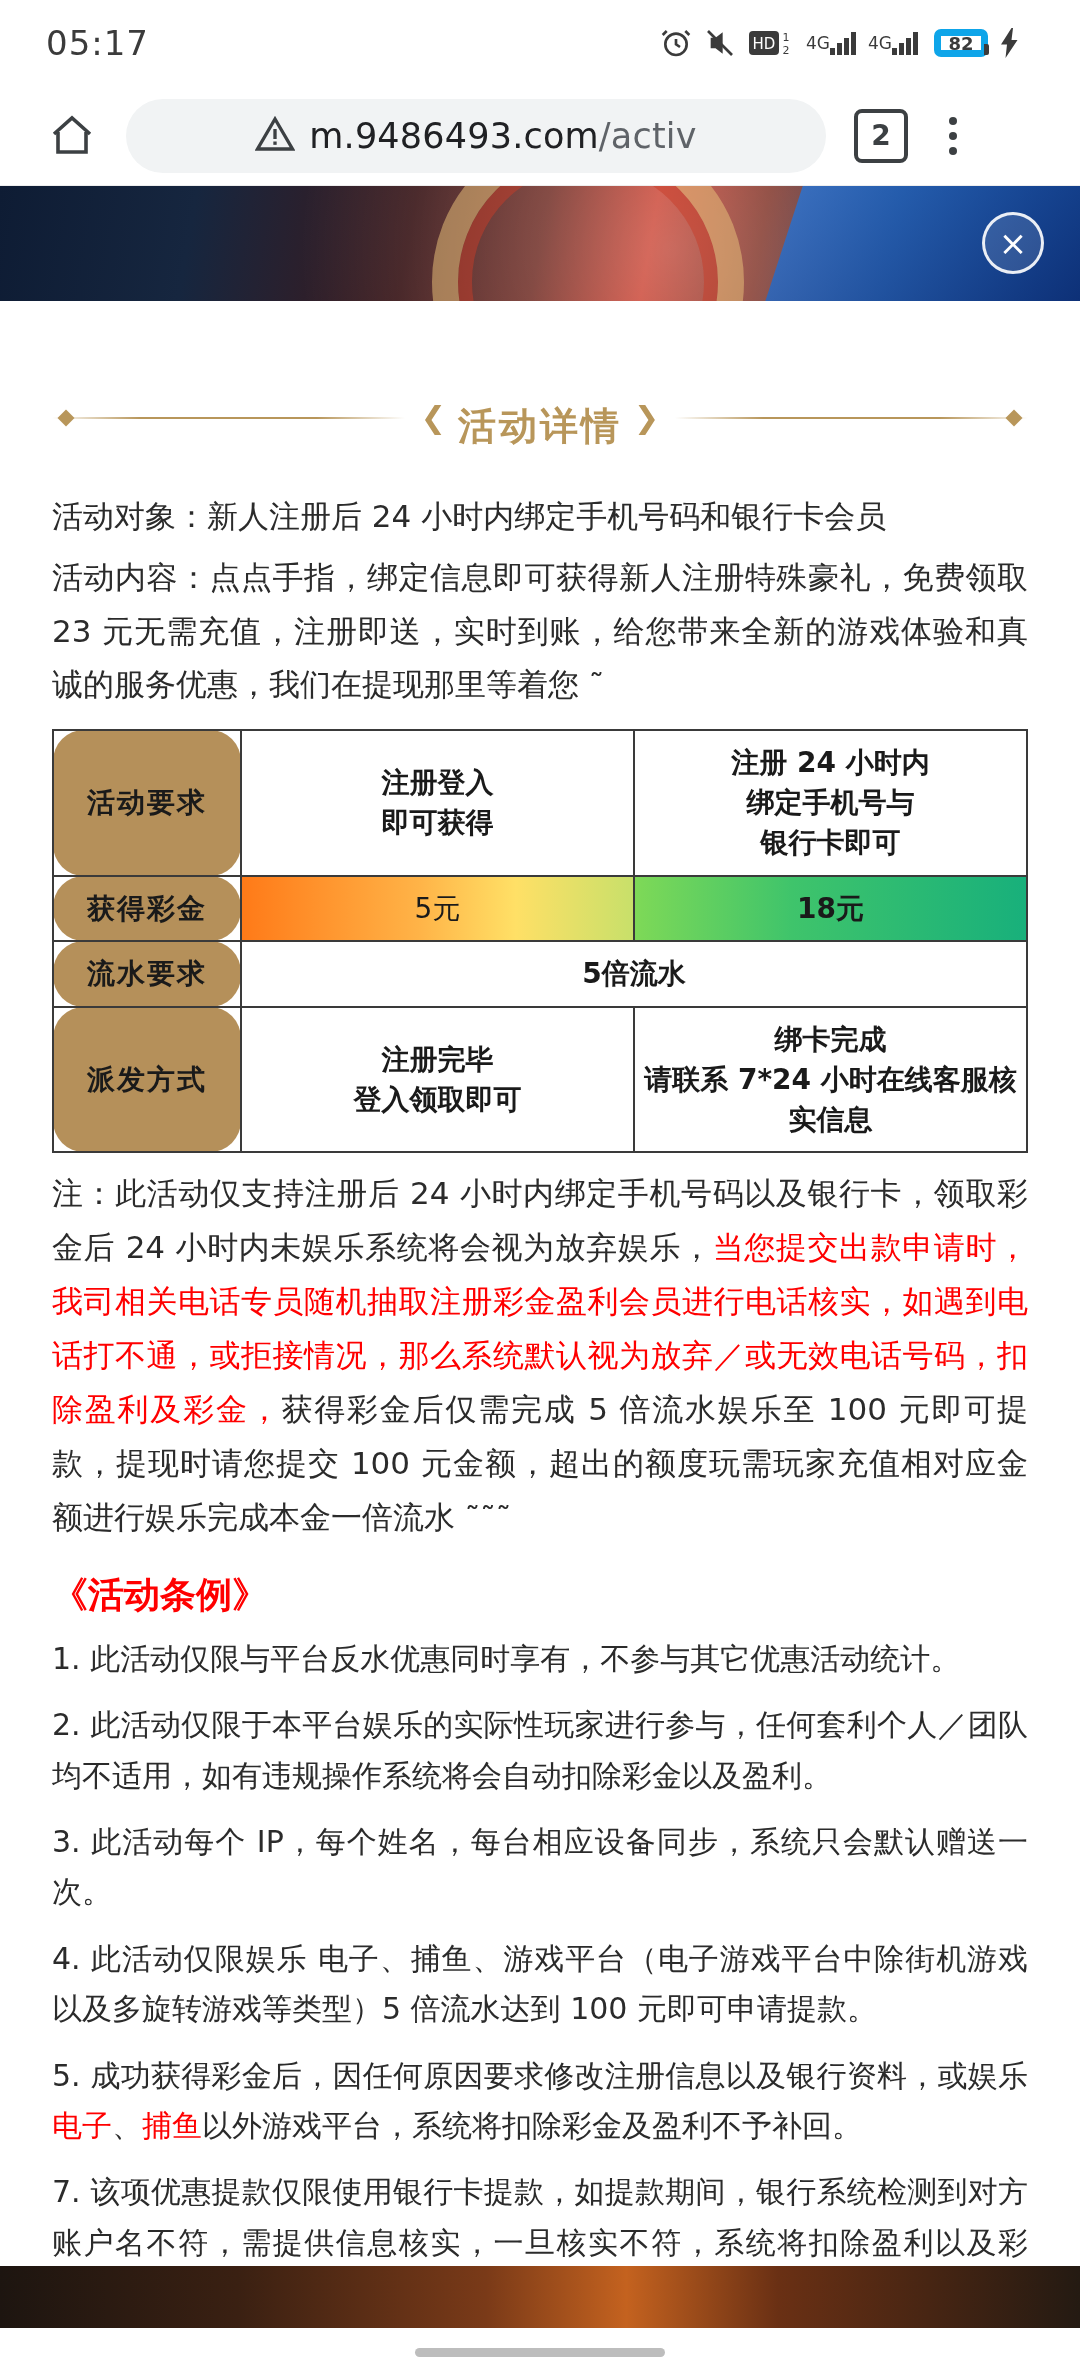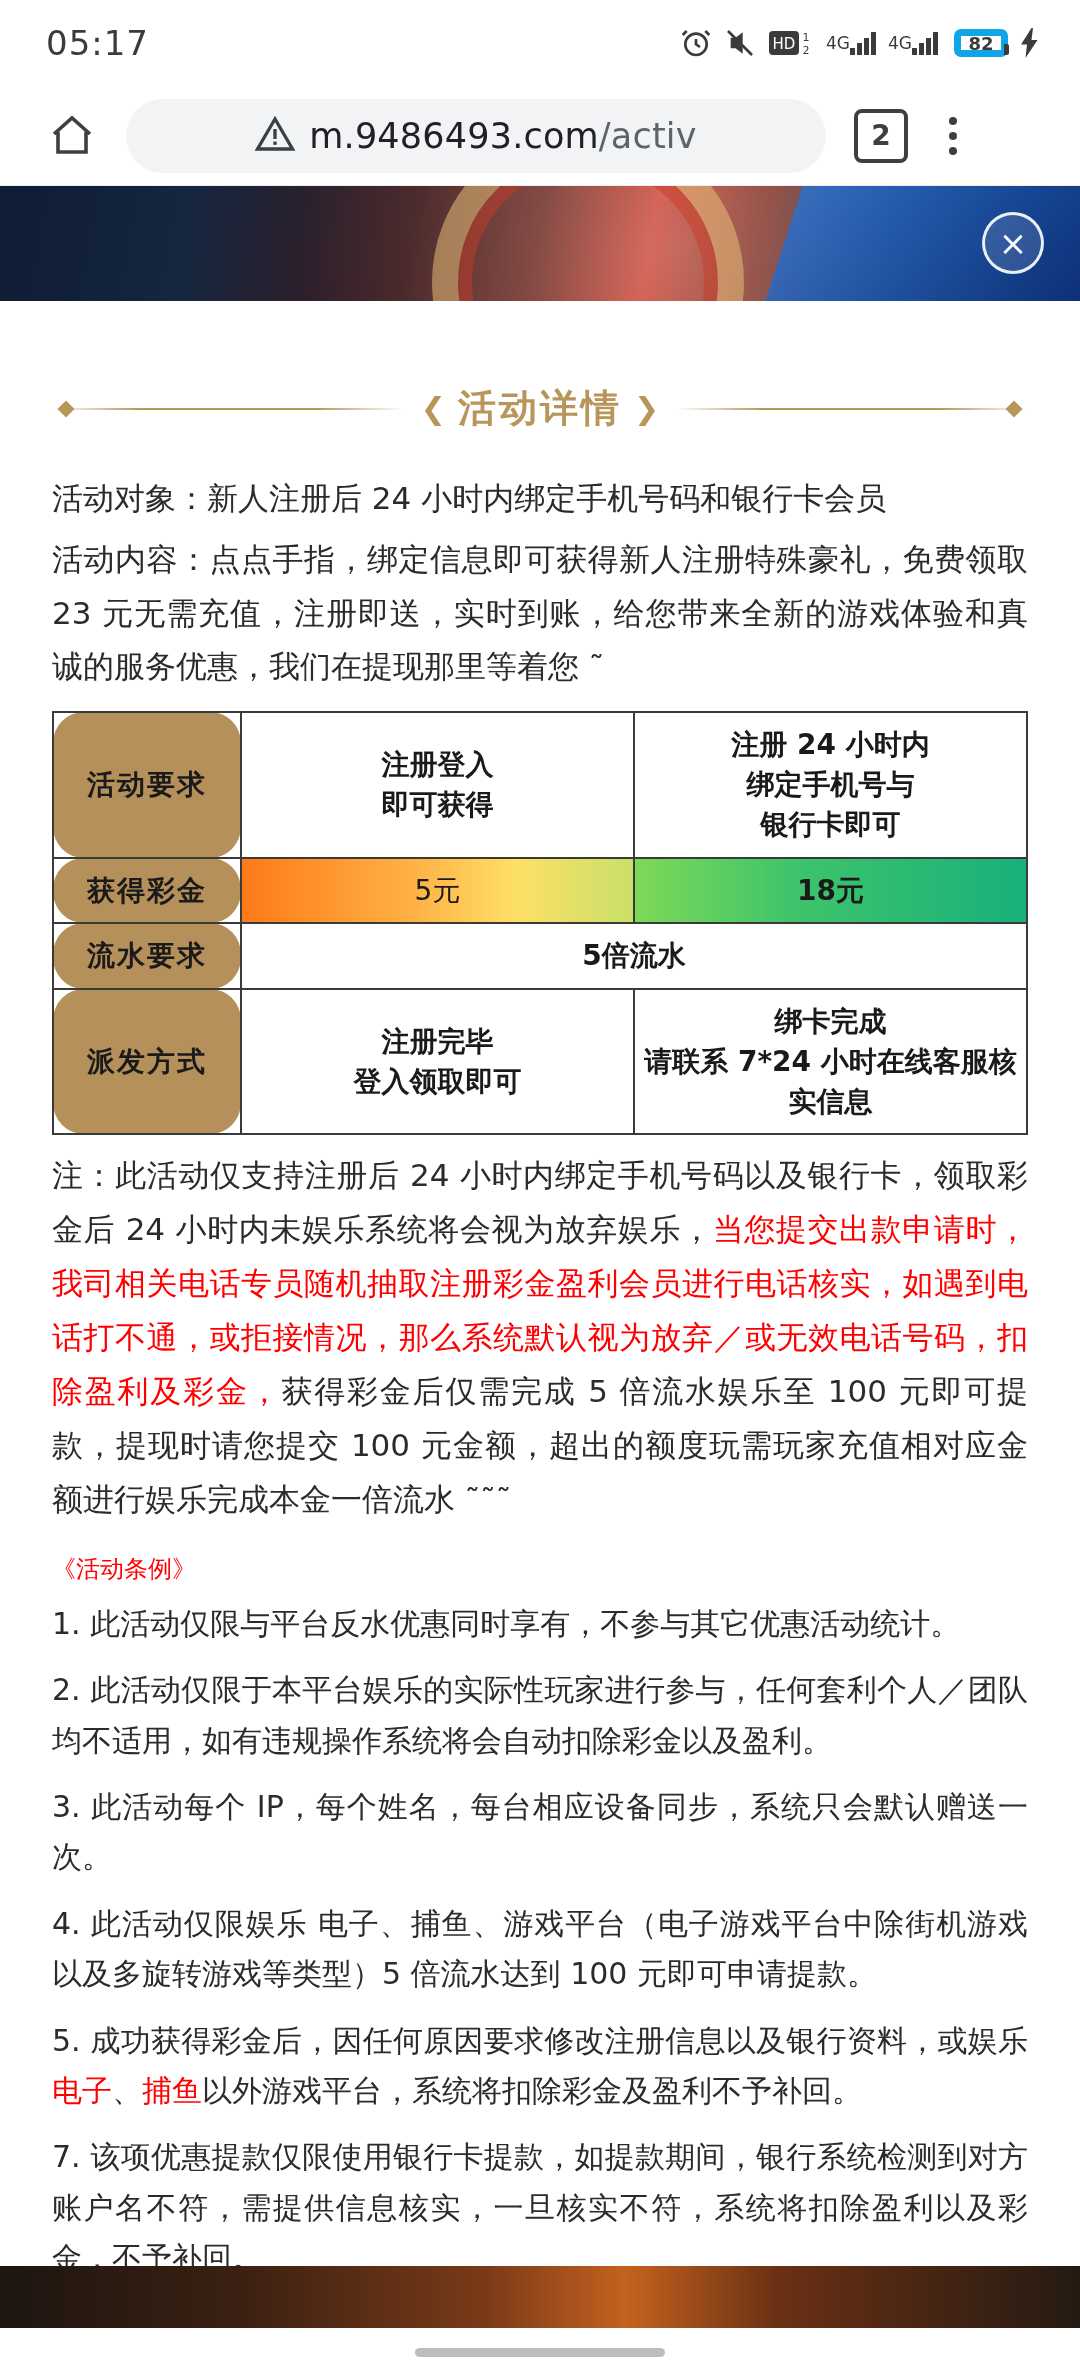--- a/index.html
+++ b/index.html
@@ -10,21 +10,21 @@
     font-family: "DejaVu Sans", "Liberation Sans", sans-serif;
     overflow: hidden;
   }
 
   
   .statusbar {
     height: 86px;
     display: flex;
     align-items: center;
     justify-content: space-between;
-    padding: 0 40px 0 46px;
+    padding: 0 60px 0 46px;
     background: #ffffff;
     gap: 28px;
   }
   .clock {
     font-size: 34px;
     color: #3b3b3b;
     letter-spacing: 1px;
   }
   .status-icons {
     display: flex;
@@ -175,20 +175,21 @@
   .title-chip {
     display: flex; align-items: center; gap: 12px;
     padding: 0 16px;
   }
   .chev { color: #b8965a; font-size: 30px; font-weight: bold; }
   .title-text {
     font-size: 38px;
     color: #b8965a;
     letter-spacing: 3px;
     font-weight: bold;
+    margin-top: 18px;
   }
 
   .para {
     font-size: 31px;
     color: #2b2b2b;
     line-height: 1.72;
     margin-bottom: 8px;
     text-align: justify;
   }
   .para.block { margin-bottom: 14px; }
@@ -232,24 +233,24 @@
     color: #1a1a1a;
     padding: 4px;
   }
   td.bold { font-weight: bold; }
   td.small { font-size: 27px; }
 
   .red { color: #ff0000; }
   .note { font-size: 31px; color: #2b2b2b; line-height: 1.74; text-align: justify; }
 
   .rules-title {
-    font-size: 24px;
+    font-size: 36px;
     color: #ff0000;
     margin: 26px 0 14px 0;
-    font-weight: normal;
+    font-weight: bold;
   }
   .rule {
     font-size: 30px;
     color: #2b2b2b;
     line-height: 1.68;
     margin-bottom: 16px;
     text-align: justify;
   }
 
   .bottom-deco {

